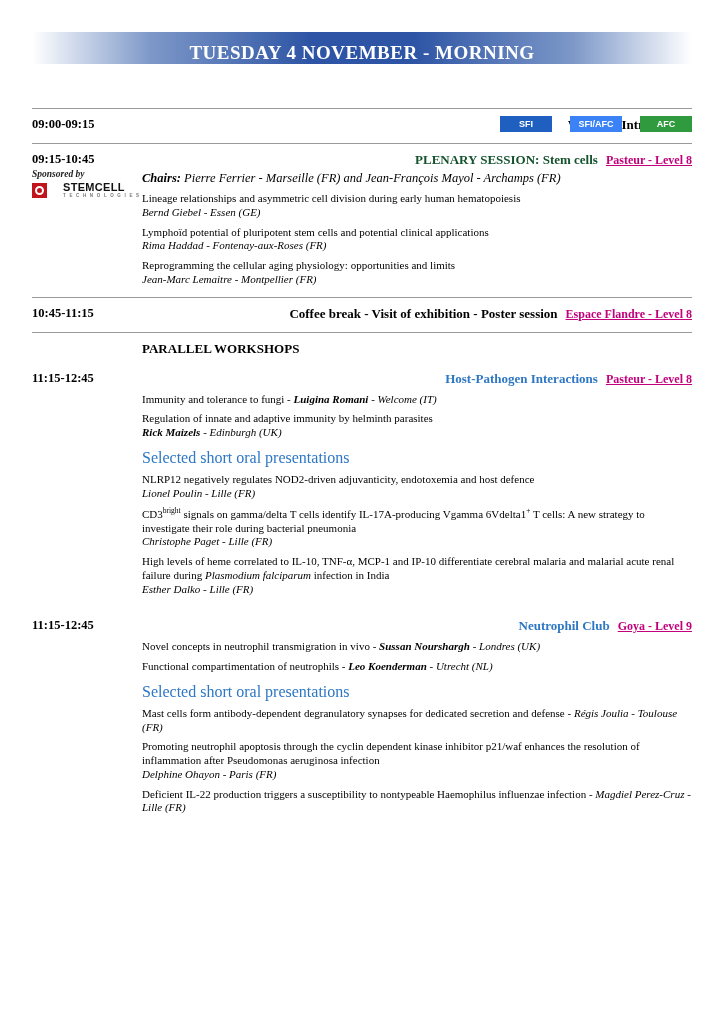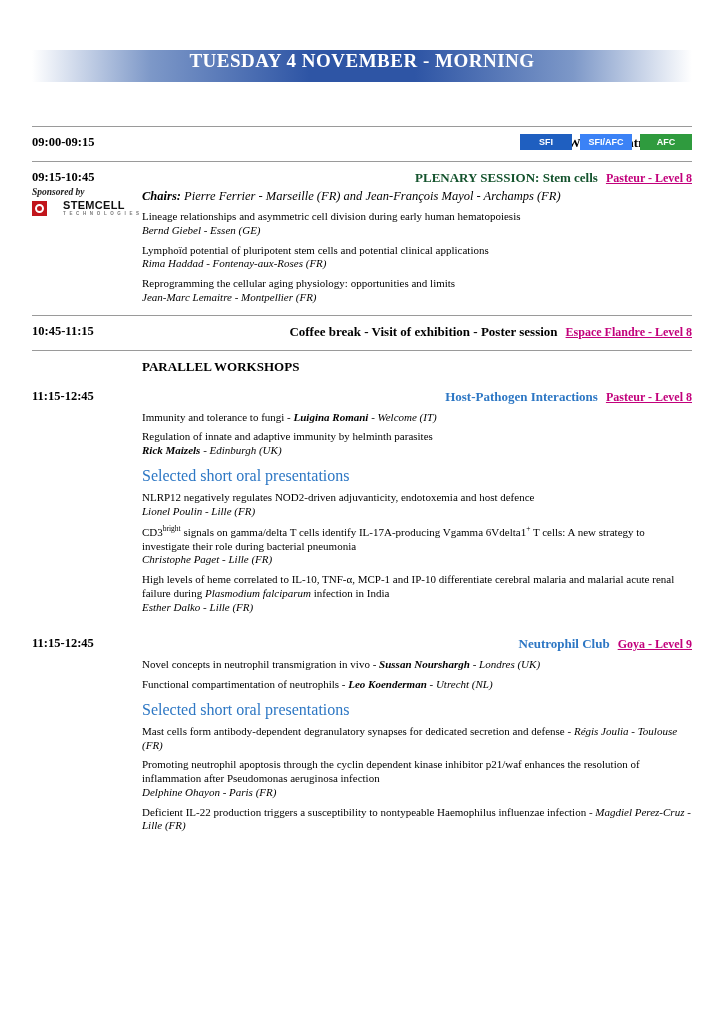--- a/index.html
+++ b/index.html
@@ -18,43 +18,43 @@
   .page {
     width: 724px;
     height: 1024px;
     position: relative;
     box-sizing: border-box;
     padding: 0 32px;
   }
 
   
   .banner {
-    margin-top: 50px;
+    margin-top: 32px;
     height: 32px;
     position: relative;
     background: linear-gradient(to right, #ffffff 0%, #7d98c8 18%, #2e55a5 42%, #2e55a5 58%, #7d98c8 82%, #ffffff 100%);
     display: flex;
-    align-items: flex-start;
+    align-items: flex-end;
     justify-content: center;
   }
   .banner-title {
     font-family: "Liberation Serif", serif;
     font-weight: bold;
     font-size: 19px;
     letter-spacing: 0.5px;
     color: #ffffff;
   }
 
   
   .legend {
     position: absolute;
     right: 32px;
     top: 84px;
     display: flex;
-    gap: 8px;
+    gap: 18px;
   }
   .chip {
     width: 52px;
     height: 16px;
     display: flex;
     align-items: center;
     justify-content: center;
     font-family: "Liberation Sans", sans-serif;
     font-size: 9px;
     font-weight: bold;

